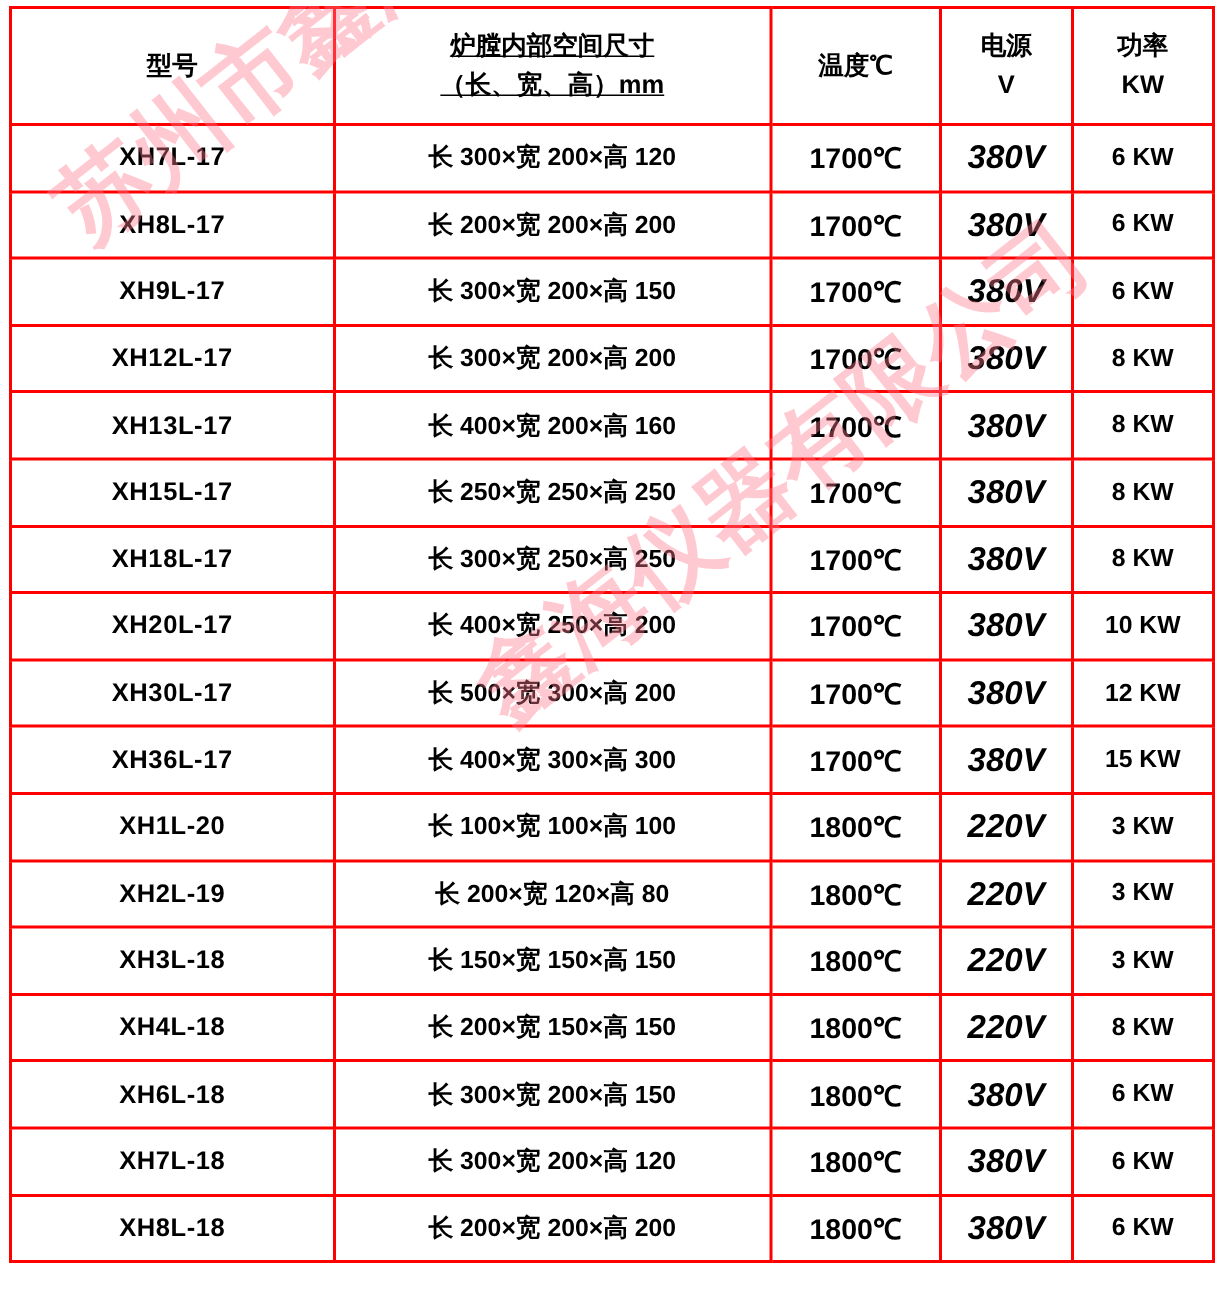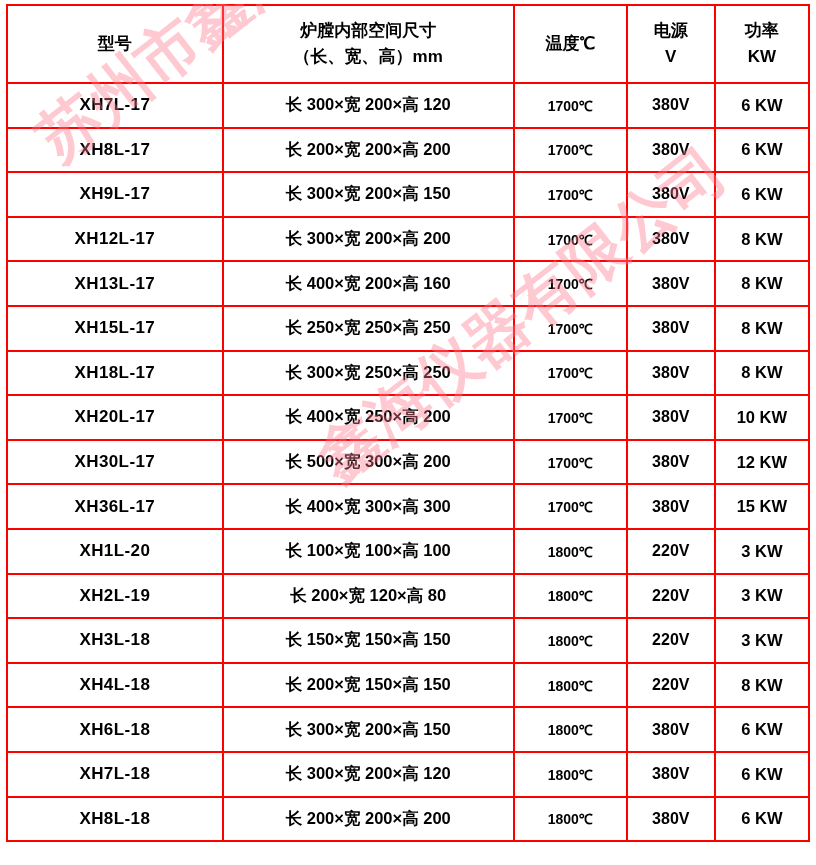--- a/index.html
+++ b/index.html
@@ -45,26 +45,26 @@
   }
   thead th .l2 {
     display: block;
   }
   tbody td {
     height: 42.6px;
     font-size: 16.5px;
   }
   td.model { width: 204px; font-size: 17px; letter-spacing: 0.4px; }
   td.dims  { width: 276px; font-size: 16.5px; }
-  td.temp  { width: 106px; font-size: 14px; }
-  td.volt  { width: 82px;  font-size: 16px; }
+  td.temp  { width: 106px; font-size: 19px; }
+  td.volt  { width: 82px;  font-size: 22px; font-style: italic; }
   td.power { width: 88px;  font-size: 16.5px; }
 
   th.model { width: 204px; }
-  th.dims  { width: 276px; }
+  th.dims  { width: 276px; text-decoration: underline; }
   th.temp  { width: 106px; }
   th.volt  { width: 82px; }
   th.power { width: 88px; }
 
   
   #watermark {
     position: absolute;
     left: 0;
     top: 0;
     width: 816px;

